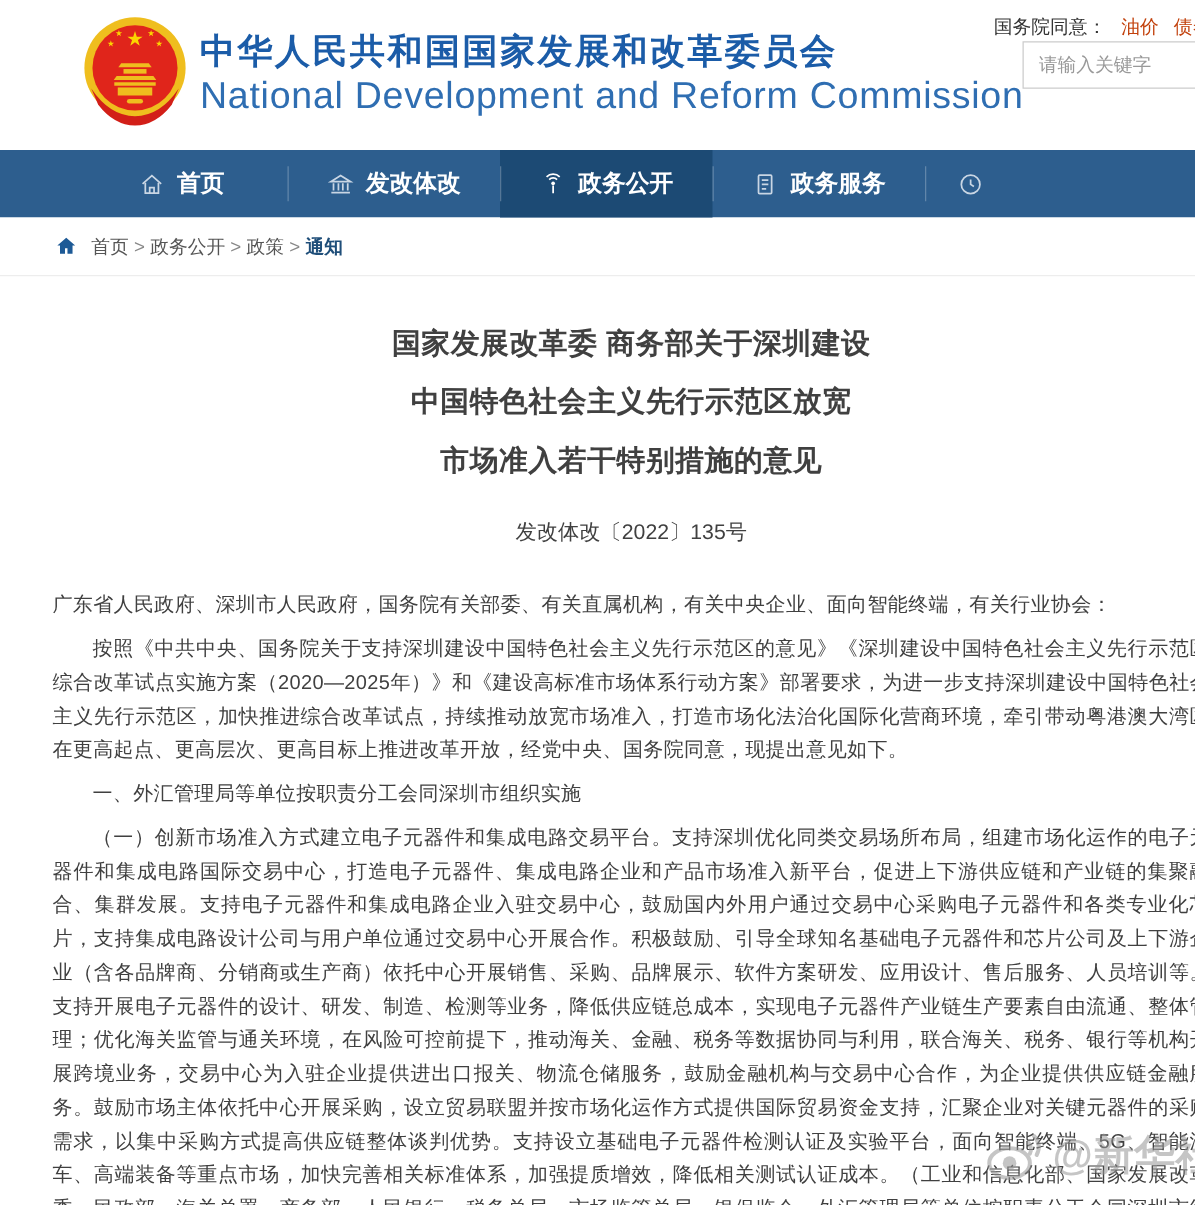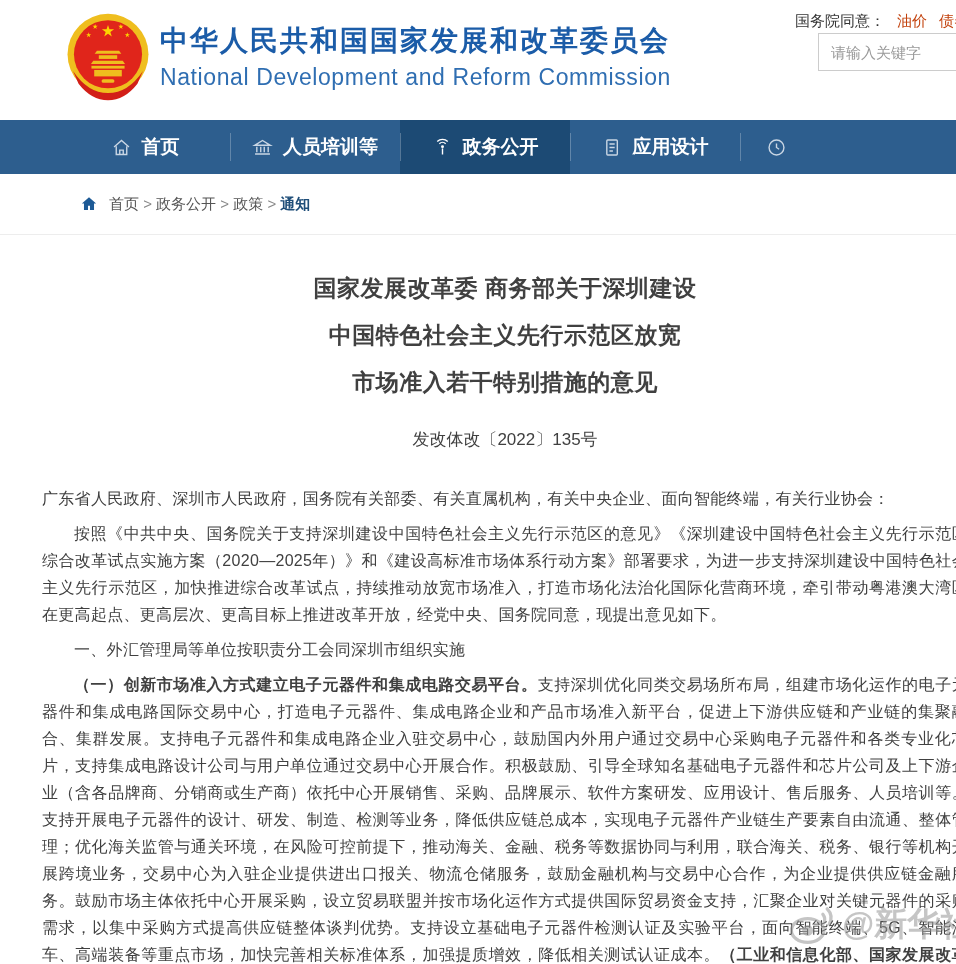--- a/index.html
+++ b/index.html
@@ -5,58 +5,58 @@
   * { margin:0; padding:0; box-sizing:border-box; }
   html,body { background:#ffffff; font-family:"Liberation Sans","DejaVu Sans",sans-serif; }
   .viewport { position:relative; width:956px; height:964px; overflow:hidden; background:#fff; }
   .page { position:relative; width:1010px; }
 
   
   .header { position:relative; height:120px; background:#fff; }
   .emblem { position:absolute; left:62px; top:12px; width:92px; height:92px; }
   .title-block { position:absolute; left:160px; top:20px; }
   .site-zh { font-size:28px; font-weight:bold; color:#1b5ca8; letter-spacing:2px; line-height:42px; white-space:nowrap; }
-  .site-en { font-size:23px; color:#2f6eb2; letter-spacing:0.6px; line-height:30px; white-space:nowrap; }
+  .site-en { font-size:30px; color:#2f6eb2; letter-spacing:0.6px; line-height:30px; white-space:nowrap; }
   .hot-search { position:absolute; left:795px; top:12px; font-size:15px; color:#333; white-space:nowrap; }
   .hot-link { color:#c2410c; margin-left:12px; cursor:pointer; }
   .search-input { position:absolute; left:818px; top:33px; width:172px; height:38px; border:1px solid #cccccc;
                   padding:0 12px; font-size:15px; color:#333; outline:none; background:#fff;
                   font-family:"Liberation Sans","DejaVu Sans",sans-serif; }
   .search-input::placeholder { color:#999; }
 
   
   .nav { display:flex; height:54px; background:#2d5e8e; padding-left:60px; }
   .nav-item { width:170px; display:flex; align-items:center; justify-content:center; gap:10px;
               color:#ffffff; font-size:19px; font-weight:bold; cursor:pointer; position:relative; }
   .nav-item + .nav-item::before { content:""; position:absolute; left:0; top:13px; height:28px; width:1px;
               background:rgba(255,255,255,0.25); }
   .nav-item.active { background:#1c4a74; }
   .nav-item.partial { width:190px; justify-content:flex-start; padding-left:26px; }
   .nav-icon { display:inline-flex; }
   .nav-icon svg { display:block; width:21px; height:21px; }
   .nav-label { white-space:nowrap; }
 
   
-  .breadcrumb { height:61px; display:flex; align-items:center; gap:7px; padding-left:80px;
+  .breadcrumb { height:47px; display:flex; align-items:center; gap:7px; padding-left:44px;
                 font-size:15px; color:#555; background:#fff; border-bottom:1px solid #ededed; width:956px;text-align:center; }
   .bc-home { display:inline-flex; margin-right:4px; cursor:pointer; }
   .bc-home svg { width:18px; height:18px; }
   .crumb { cursor:pointer; }
   .bc-sep { color:#888; }
   .crumb.current { color:#1f4e79; font-weight:bold; cursor:default; }
 
   
   .doc { padding:30px 42px 0 42px; }
   .doc-title { text-align:center; font-size:23px; font-weight:bold; color:#404040; line-height:47px; letter-spacing:0.5px; }
   .doc-number { text-align:center; margin-top:22px; font-size:17px; color:#404040; }
   .doc-body { margin-top:34px; }
   .doc-body p { font-size:16px; line-height:27px; color:#404040; text-align:justify; letter-spacing:0.3px; }
   .doc-body p.indent { text-indent:2em; }
   .doc-body p + p { margin-top:8px; }
-  .doc-body b { font-weight:bold; }
+  .doc-body b { font-weight:normal; }
 
   
   .watermark { position:absolute; left:786px; top:898px; display:flex; align-items:center; gap:4px;
                color:rgba(150,150,150,0.55); font-size:33px; font-weight:bold; pointer-events:none; white-space:nowrap; }
   .watermark svg { width:52px; height:52px; opacity:0.55; }
 </style>
 </head>
 <body>
 
 <div class="viewport">
@@ -106,40 +106,40 @@
           </span>
           <span class="nav-label">首页</span>
         </div>
         <div class="nav-item">
           <span class="nav-icon">
             <svg viewBox="0 0 24 24" fill="none" stroke="#c9d6e4" stroke-width="1.6">
               <path d="M3 9.5 12 4l9 5.5H3Z"></path>
               <path d="M5.5 11v6.5M10 11v6.5M14 11v6.5M18.5 11v6.5M3.5 19.5h17"></path>
             </svg>
           </span>
-          <span class="nav-label">人员培训等</span>
+          <span class="nav-label">发改体改</span>
         </div>
         <div class="nav-item active">
           <span class="nav-icon">
             <svg viewBox="0 0 24 24" fill="none" stroke="#ffffff" stroke-width="1.6">
               <circle cx="12" cy="11" r="1.7" fill="#ffffff" stroke="none"></circle>
               <path d="M8.4 7.6a5.1 5.1 0 0 1 7.2 0M6 5.2a8.5 8.5 0 0 1 12 0"></path>
               <path d="M12 13v7"></path>
             </svg>
           </span>
           <span class="nav-label">政务公开</span>
         </div>
         <div class="nav-item">
           <span class="nav-icon">
             <svg viewBox="0 0 24 24" fill="none" stroke="#c9d6e4" stroke-width="1.6">
               <rect x="5.5" y="3.5" width="12" height="17" rx="1"></rect>
               <path d="M8.5 8h6M8.5 12h6M8.5 16h4"></path>
             </svg>
           </span>
-          <span class="nav-label">应用设计</span>
+          <span class="nav-label">政务服务</span>
         </div>
         <div class="nav-item partial">
           <span class="nav-icon">
             <svg viewBox="0 0 24 24" fill="none" stroke="#c9d6e4" stroke-width="1.6">
               <circle cx="12" cy="12" r="8.5"></circle>
               <path d="M12 7.5V12l3 2"></path>
             </svg>
           </span>
         </div>
       </div>

